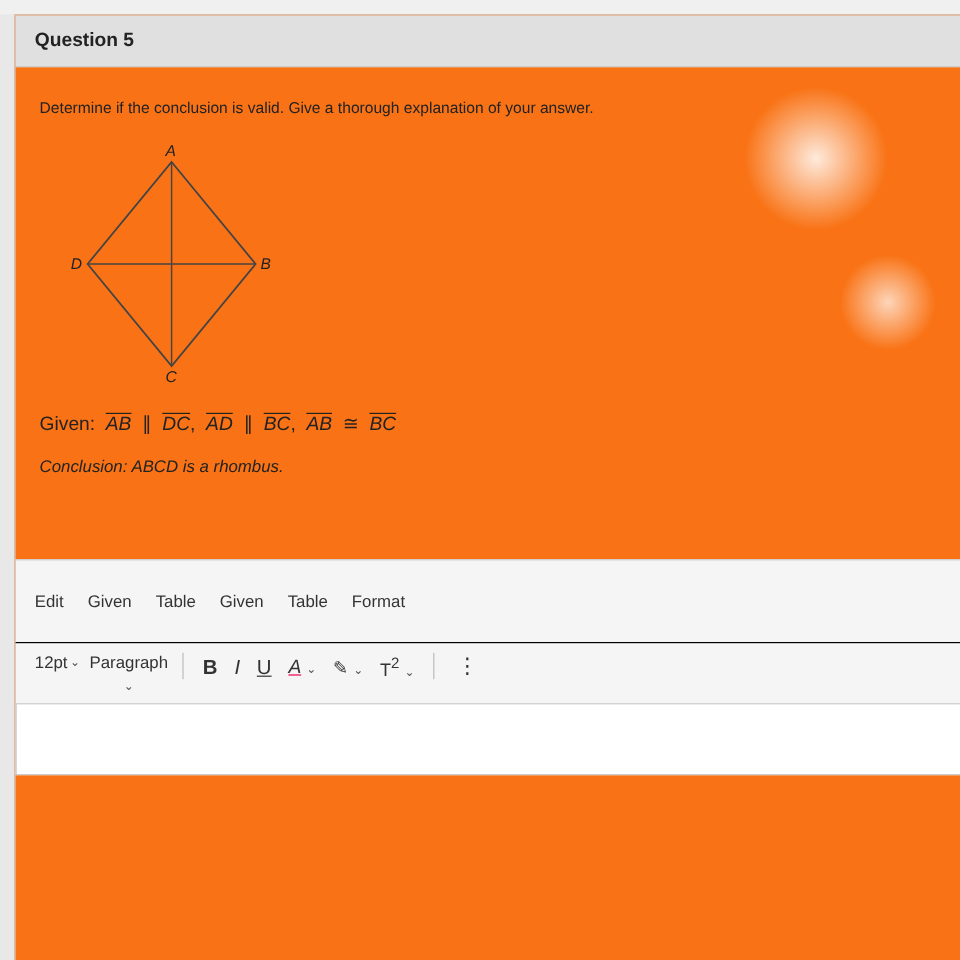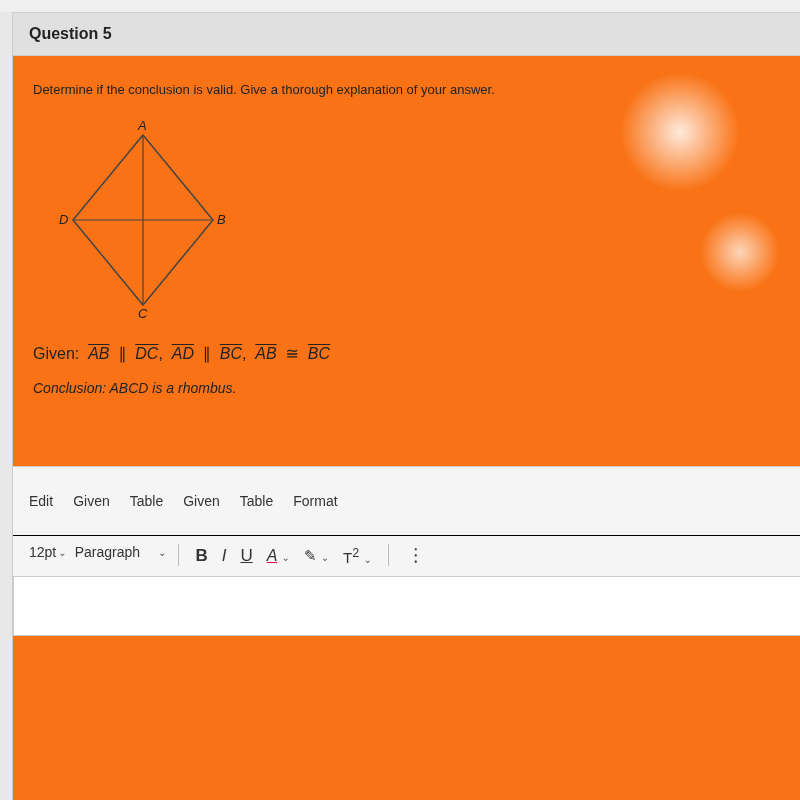--- a/index.html
+++ b/index.html
@@ -116,22 +116,23 @@
     .toolbar-format .font-size-btn {
       display: flex;
       align-items: center;
       gap: 2px;
       cursor: pointer;
     }
 
     .toolbar-format .paragraph-btn {
       display: flex;
       align-items: center;
-      gap: 18px;
-      cursor: pointer;
+      gap: 6px;
+      cursor: pointer;
+      flex-direction: column;
     }
 
     .format-btn {
       cursor: pointer;
       padding: 2px 4px;
       font-size: 15px;
       color: #333;
     }
 
     .format-btn.bold { font-weight: bold; font-size: 17px; }

